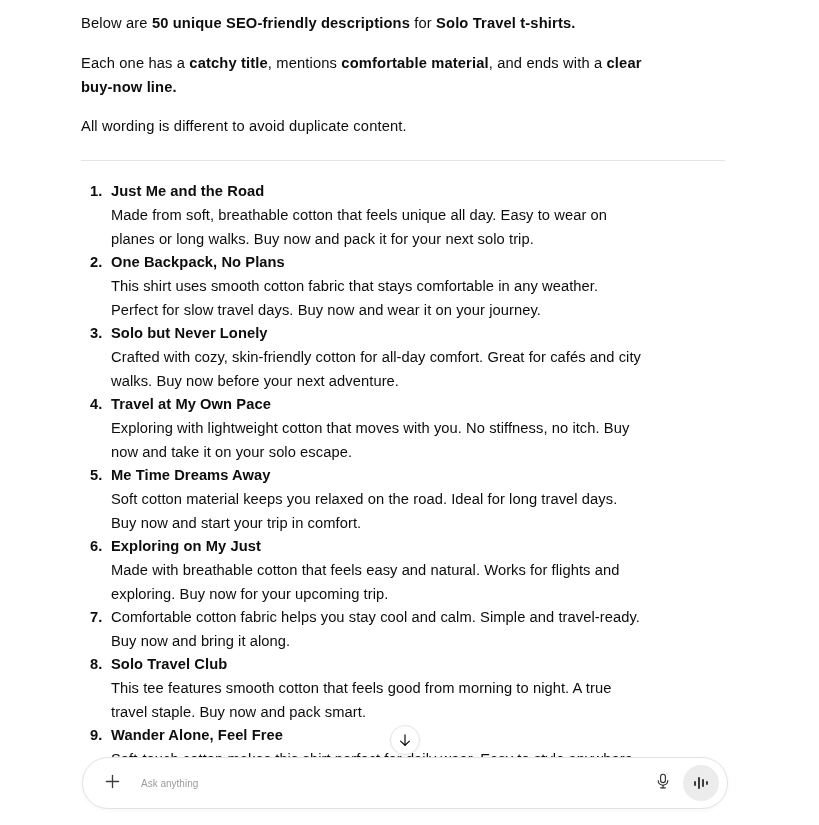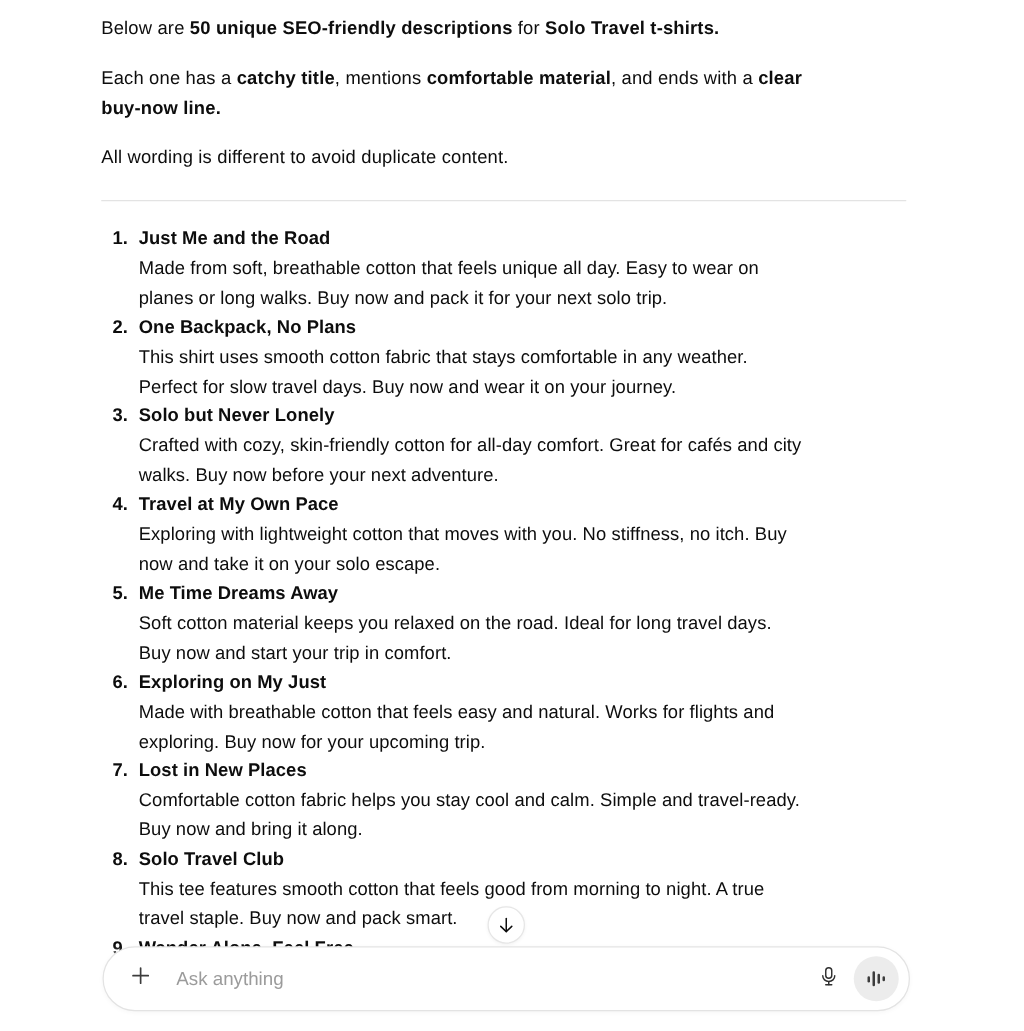--- a/index.html
+++ b/index.html
@@ -139,21 +139,21 @@
     justify-content: center;
     border-radius: 50%;
     cursor: pointer;
     flex: 0 0 auto;
   }
   .composer-input {
     flex: 1 1 auto;
     border: 0;
     outline: none;
     font-family: "Liberation Sans", "DejaVu Sans", sans-serif;
-    font-size: 15px;
+    font-size: 10px;
     color: #7f1d1d;
     background: transparent;
     padding: 0 0 0 14px;
     height: 30px;
   }
   .composer-input::placeholder { color: #9b9b9b; }
   .mic-btn {
     width: 32px;
     height: 32px;
     display: flex;
@@ -227,21 +227,20 @@
         </li>
         <li>
           <div class="item-title">Me Time Dreams Away</div>
           <div class="item-body">Soft cotton material keeps you relaxed on the road. Ideal for long travel days. Buy now and start your trip in comfort.</div>
         </li>
         <li>
           <div class="item-title">Exploring on My Just</div>
           <div class="item-body">Made with breathable cotton that feels easy and natural. Works for flights and exploring. Buy now for your upcoming trip.</div>
         </li>
         <li>
-          <div class="item-title">Lost in New Places</div>
           <div class="item-body">Comfortable cotton fabric helps you stay cool and calm. Simple and travel-ready. Buy now and bring it along.</div>
         </li>
         <li>
           <div class="item-title">Solo Travel Club</div>
           <div class="item-body">This tee features smooth cotton that feels good from morning to night. A true travel staple. Buy now and pack smart.</div>
         </li>
         <li>
           <div class="item-title">Wander Alone, Feel Free</div>
           <div class="item-body">Soft-touch cotton makes this shirt perfect for daily wear. Easy to style anywhere. Buy now for your next journey.</div>
         </li>

